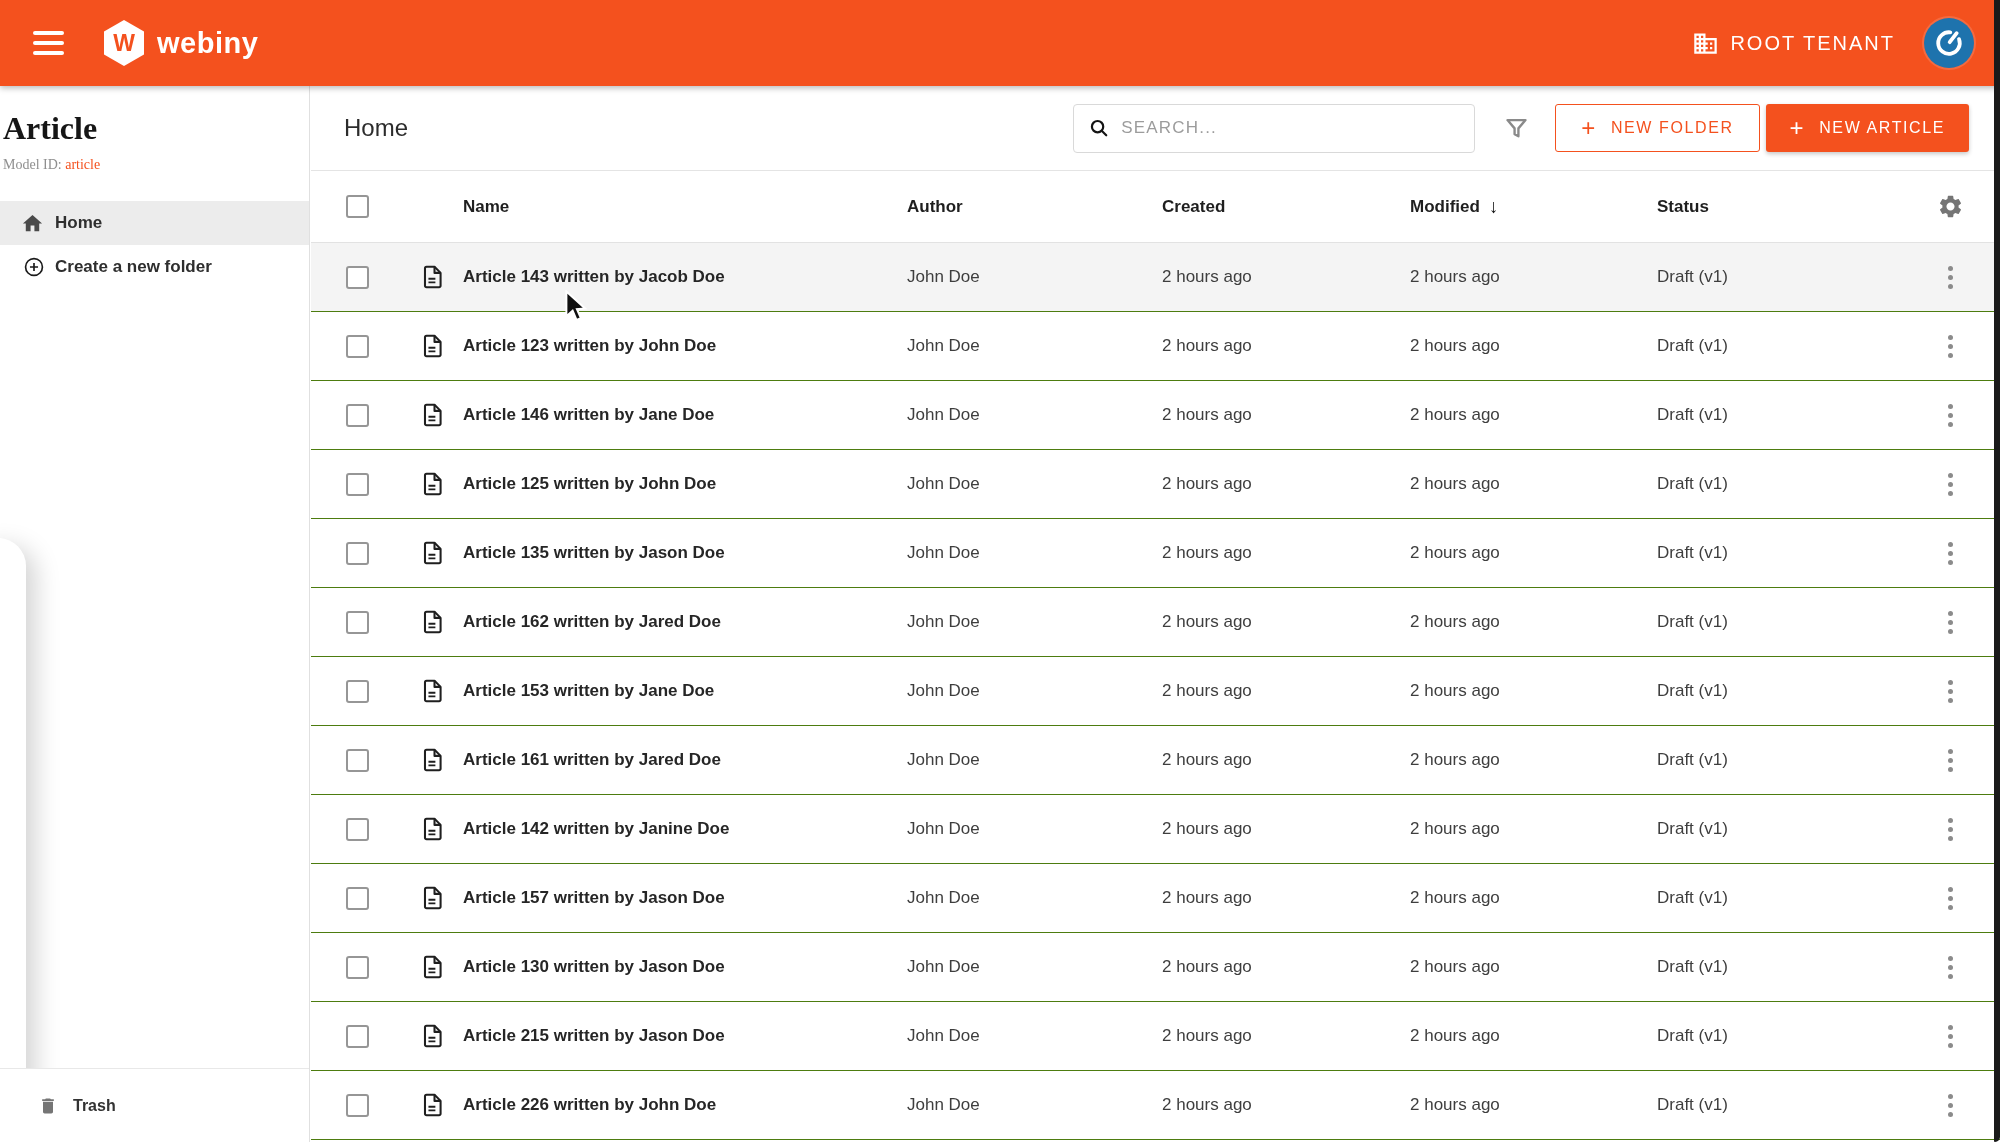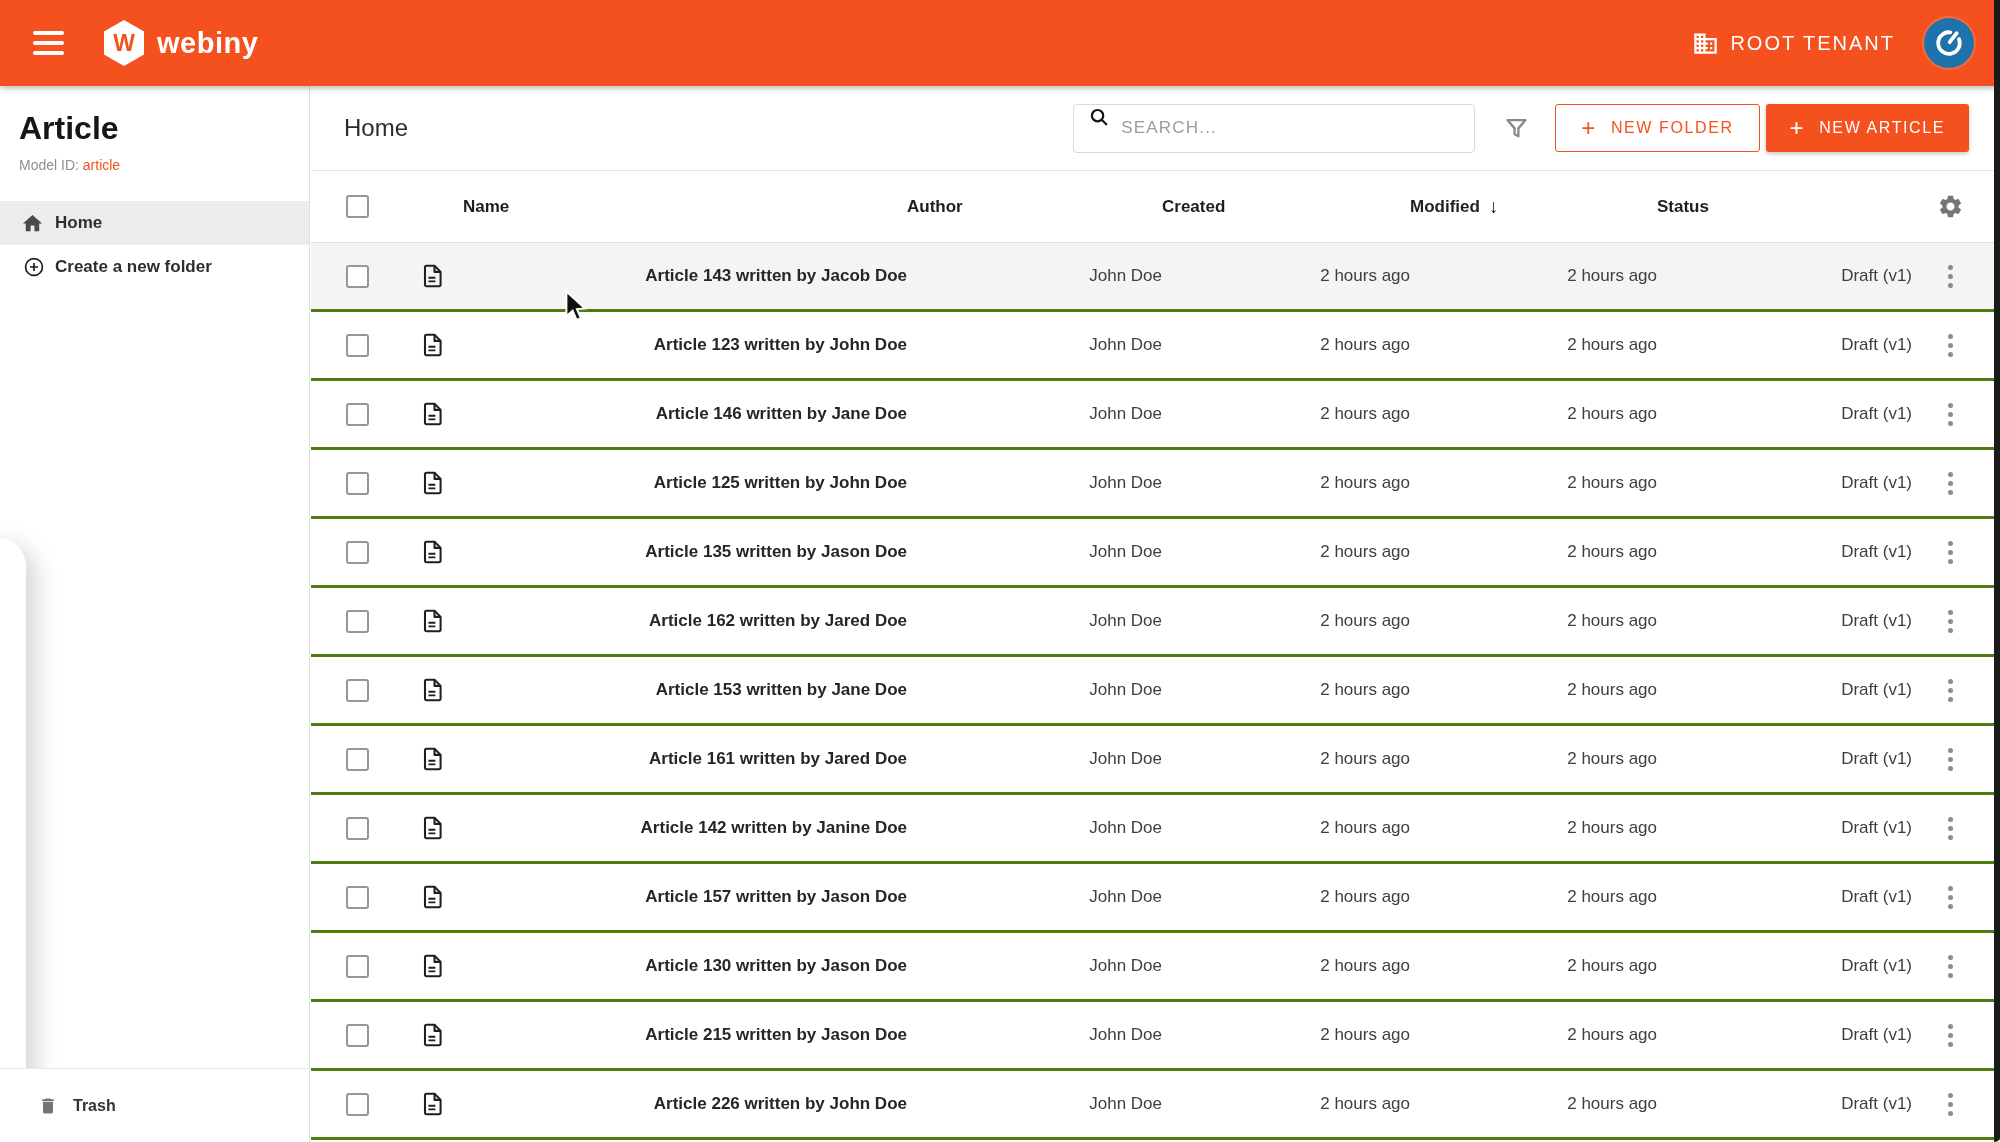--- a/index.html
+++ b/index.html
@@ -32,21 +32,21 @@
     margin:0 26px 0 29px; display:flex; align-items:center; justify-content:center;
     box-shadow:0 0 0 2px rgba(255,255,255,.15); cursor:pointer;
   }
 
   
   .sidebar {
     position:absolute; top:86px; left:0; bottom:0; width:310px; background:#fff;
     border-right:1px solid #e0e0e0; display:flex; flex-direction:column;
     overflow:hidden; z-index:10;
   }
-  .sidebar-head { padding:24px 14px 20px 19px; }
+  .sidebar-head { padding:24px 14px 20px 3px;font-family:Liberation Serif, serif; }
   .sidebar-title { font-size:32px; font-weight:600; color:#161616; }
   .model-id { margin-top:10px; font-size:14px; color:#8f8f8f; }
   .model-id .value { color:#f4511e; }
   .nav { margin-top:8px; }
   .nav-item { height:44px; display:flex; align-items:center; font-size:17px; font-weight:700; color:#2e2e2e; cursor:pointer; }
   .nav-item.active { background:#ececec; }
   .nav-item .nicon { width:34px; margin-left:21px; display:flex; align-items:center; }
   .nav-item .nlabel { margin-left:0; }
   .drawer-shadow {
     position:absolute; left:-38px; top:452px; bottom:-40px; width:64px;
@@ -60,21 +60,21 @@
     font-size:16px; font-weight:700; color:#333; cursor:pointer;
   }
   .sidebar-footer .tlabel { margin-left:15px; }
 
   
   .main { position:absolute; left:311px; top:86px; right:0; bottom:0; background:#fff; }
   .toolbar { height:85px; border-bottom:1px solid #e4e4e4; display:flex; align-items:center; padding:0 31px 0 33px; }
   .page-title { font-size:24px; font-weight:400; color:#2c2c2c; }
   .search {
     margin-left:auto; width:402px; height:49px; border:1px solid #d9d9d9; border-radius:4px;
-    display:flex; padding:0 12px 0 14px; background:#fff; margin-right:26px;
+    display:flex; align-items:center; padding:0 12px 0 14px; background:#fff; margin-right:26px;
   }
   .search input {
     border:none; outline:none; width:100%; margin-left:11px;
     font-family:"Liberation Sans",sans-serif; font-size:17px; letter-spacing:1px; color:#333;
   }
   .search input::placeholder { color:#9c9c9c; letter-spacing:1.2px; }
   .filter-btn { width:30px; display:flex; justify-content:center; margin-right:24px; cursor:pointer; }
   .btn {
     height:48px; border-radius:3px; display:flex; align-items:center;
     font-family:"Liberation Sans",sans-serif; font-size:16px; letter-spacing:1.6px; cursor:pointer;
@@ -89,21 +89,21 @@
     align-items:center;
   }
   .thead { height:72px; border-bottom:1px solid #e2e2e2; font-size:17px; font-weight:700; color:#1f1f1f; }
   .checkbox {
     width:23px; height:23px; margin-left:35px; border:2px solid #969696; border-radius:3px;
     background:#fff; cursor:pointer;
   }
   .sort { font-weight:400; font-size:19px; margin-left:9px; color:#111; }
   .hcell { display:flex; align-items:center; }
   .actions { display:flex; justify-content:center; padding-right:12px; }
-  .row { height:69px; border-bottom:3px solid #4d7c0f; font-size:17px; color:#3e3e3e; cursor:pointer;text-align:right; }
+  .row { height:69px; border-bottom:1px solid #4d7c0f; font-size:17px; color:#3e3e3e; cursor:pointer; }
   .row.highlighted { background:#f4f4f4; }
   .row .name { font-weight:700; color:#262626; white-space:nowrap; }
   .doc-cell { display:flex; align-items:center; justify-content:flex-start; padding-left:2px; }
   .kebab { display:flex; flex-direction:column; gap:4px; align-items:center; cursor:pointer; padding:6px; }
   .kebab i { width:5px; height:5px; border-radius:50%; background:#8b8b8b; display:block; }
   .gear { cursor:pointer; display:flex; }
 
   
   .right-edge {
     position:absolute; top:0; right:0; width:6px; height:100%;

